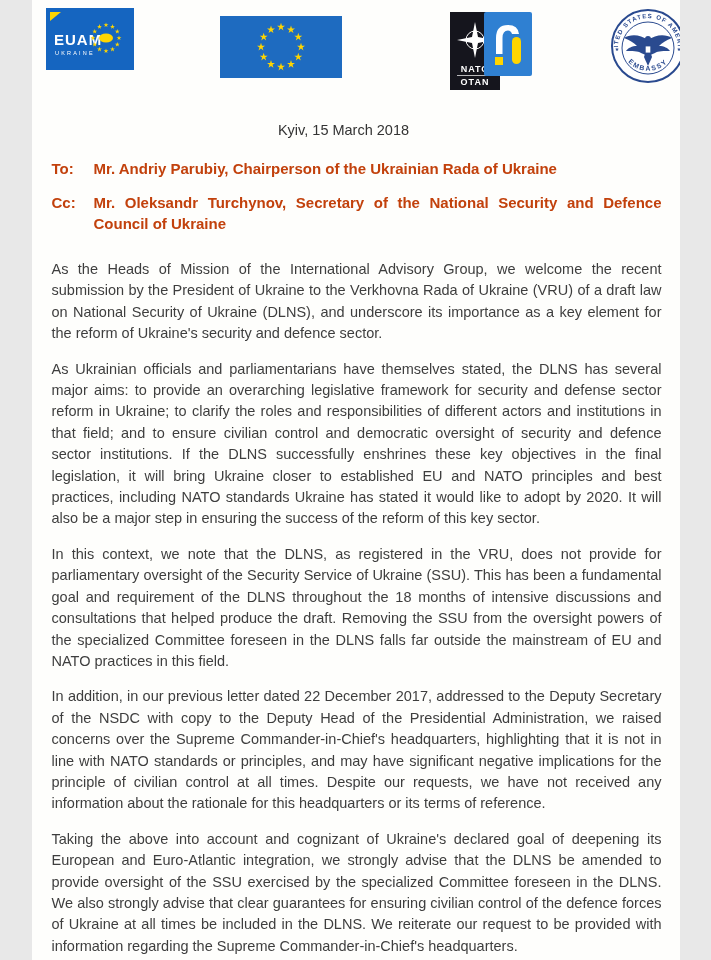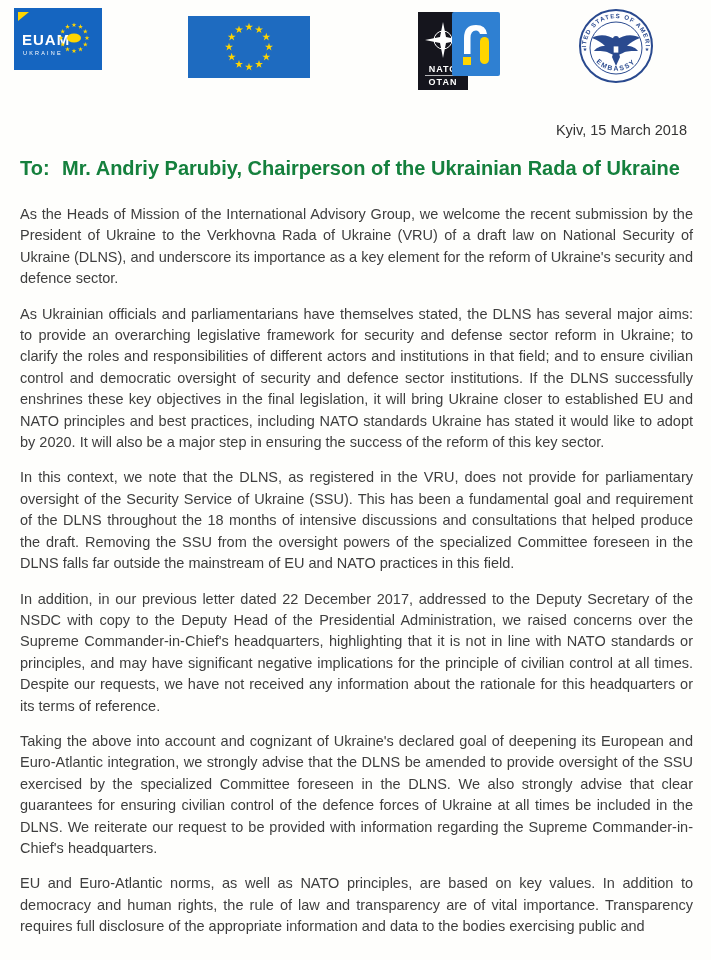--- a/index.html
+++ b/index.html
@@ -1,35 +1,35 @@
 <!DOCTYPE html>
 <html><head>
 <meta charset="utf-8">
 <style>
   html,body { margin:0; padding:0; background:#e8e8e8; }
   .page {
-    position:relative; width:711px; height:960px; margin:0 auto;
+    position:relative; width:648px; height:960px; margin:0 auto;
     background:#fefefdf; background-color:#fefefc;
     font-family:"Liberation Sans", sans-serif;
     color:#3e3e3e; overflow:hidden;
   }
   .logos { position:relative; height:96px; }
   .logo { position:absolute; }
   .logo-euam { left:14px; top:8px; }
   .logo-eu   { left:188px; top:16px; }
   .logo-nato { left:418px; top:12px; }
   .logo-byl  { left:452px; top:12px; }
   .logo-seal { left:578px; top:8px; }
   .date-line {
-    text-align:right; padding-right:24px; margin-top:26px;
+    text-align:center; padding-right:24px; margin-top:26px;
     font-size:14.5px; color:#343434;
   }
   .recipients {
-    padding:20px 18px 0 20px; font-weight:bold; color:#15803d;
-    font-size:20px; line-height:21px;
+    padding:20px 18px 0 20px; font-weight:bold; color:#c2410c;
+    font-size:15px; line-height:21px;
   }
   .recip-row { display:flex; margin-bottom:13px; }
   .recip-label { width:42px; flex:none; }
   .recip-content { flex:1; }
   .recip-content.justify div { text-align:justify; }
   .body-text {
     padding:12px 18px 0 20px; font-size:14.5px; line-height:21.4px; color:#3e3e3e;
   }
   .body-text p { margin:0 0 14px 0; text-align:justify; }
   svg text { font-family:"Liberation Sans", sans-serif; }
@@ -140,20 +140,26 @@
 
   <div class="date-line">Kyiv, 15 March 2018</div>
 
   <section class="recipients">
     <div class="recip-row">
       <div class="recip-label">To:</div>
       <div class="recip-content">
         <div>Mr. Andriy Parubiy, Chairperson of the Ukrainian Rada of Ukraine</div>
       </div>
     </div>
+    <div class="recip-row">
+      <div class="recip-label">Cc:</div>
+      <div class="recip-content justify">
+        <div>Mr. Oleksandr Turchynov, Secretary of the National Security and Defence Council of Ukraine</div>
+      </div>
+    </div>
   </section>
 
   <main class="body-text">
     <p>As the Heads of Mission of the International Advisory Group, we welcome the recent submission by the President of Ukraine to the Verkhovna Rada of Ukraine (VRU) of a draft law on National Security of Ukraine (DLNS), and underscore its importance as a key element for the reform of Ukraine's security and defence sector.</p>
     <p>As Ukrainian officials and parliamentarians have themselves stated, the DLNS has several major aims: to provide an overarching legislative framework for security and defense sector reform in Ukraine; to clarify the roles and responsibilities of different actors and institutions in that field; and to ensure civilian control and democratic oversight of security and defence sector institutions.  If the DLNS successfully enshrines these key objectives in the final legislation, it will bring Ukraine closer to established EU and NATO principles and best practices, including NATO standards Ukraine has stated it would like to adopt by 2020. It will also be a major step in ensuring the success of the reform of this key sector.</p>
     <p>In this context, we note that the DLNS, as registered in the VRU, does not provide for parliamentary oversight of the Security Service of Ukraine (SSU). This has been a fundamental goal and requirement of the DLNS throughout the 18 months of intensive discussions and consultations that helped produce the draft. Removing the SSU from the oversight powers of the specialized Committee foreseen in the DLNS falls far outside the mainstream of EU and NATO practices in this field.</p>
     <p>In addition, in our previous letter dated 22 December 2017, addressed to the Deputy Secretary of the NSDC with copy to the Deputy Head of the Presidential Administration, we raised concerns over the Supreme Commander-in-Chief's headquarters, highlighting that it is not in line with NATO standards or principles, and may have significant negative implications for the principle of civilian control at all times. Despite our requests, we have not received any information about the rationale for this headquarters or its terms of reference.</p>
     <p>Taking the above into account and cognizant of Ukraine's declared goal of deepening its European and Euro-Atlantic integration, we strongly advise that the DLNS be amended to provide oversight of the SSU exercised by the specialized Committee foreseen in the DLNS. We also strongly advise that clear guarantees for ensuring civilian control of the defence forces of Ukraine at all times be included in the DLNS. We reiterate our request to be provided with information regarding the Supreme Commander-in-Chief's headquarters.</p>
     <p>EU and Euro-Atlantic norms, as well as NATO principles, are based on key values. In addition to democracy and human rights, the rule of law and transparency are of vital importance.  Transparency requires full disclosure of the appropriate information and data to the bodies exercising public and</p>
   </main>

